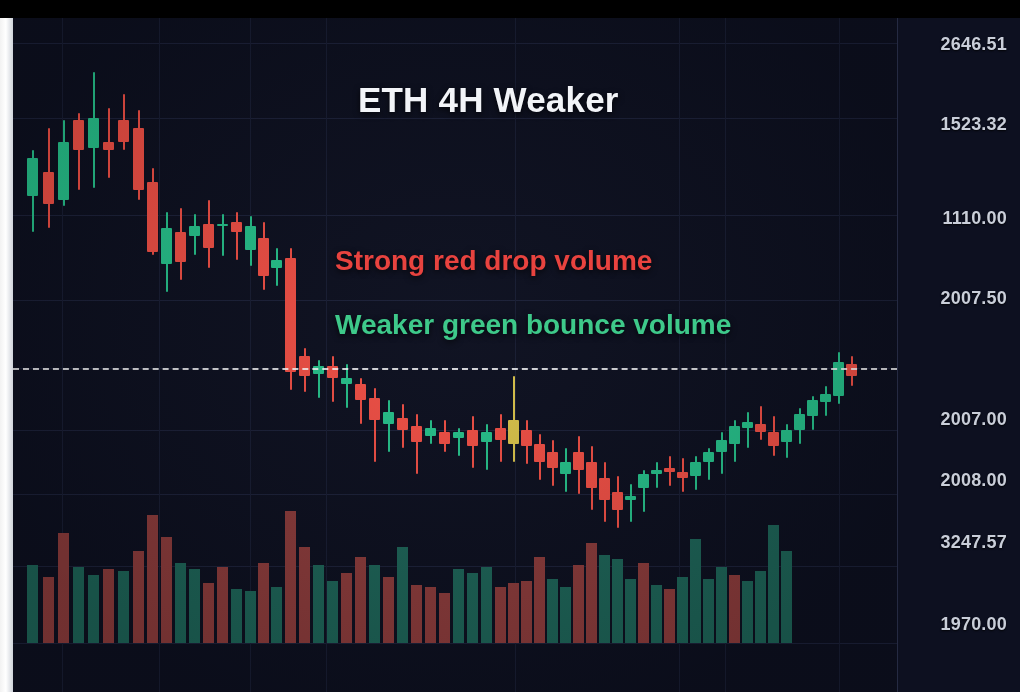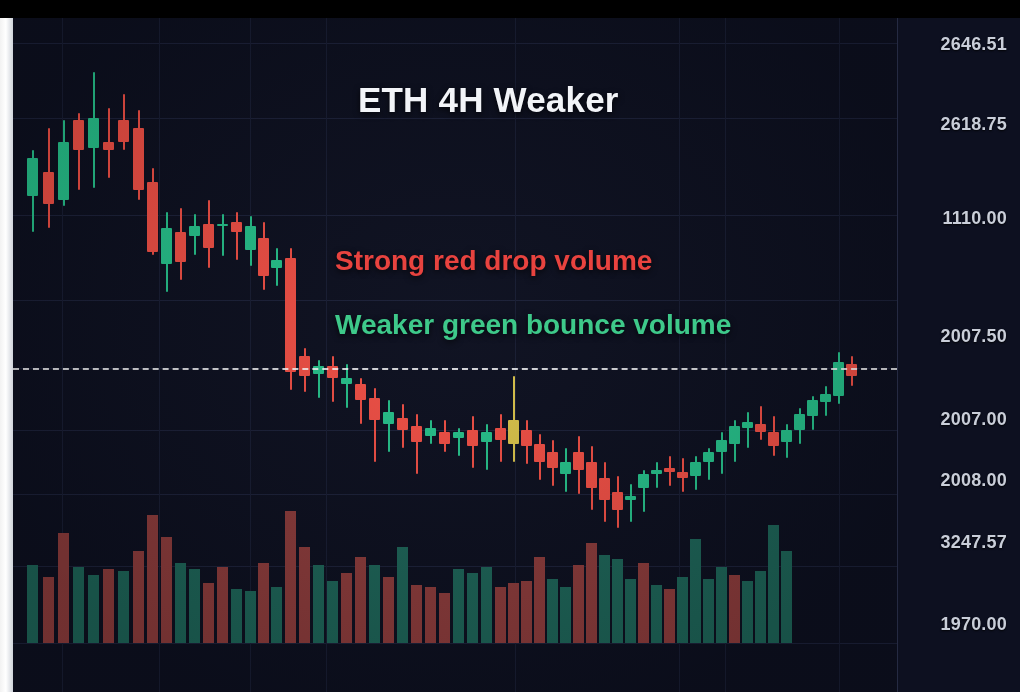--- a/index.html
+++ b/index.html
@@ -399,23 +399,23 @@
 
     <div class="price-line" id="priceLine" style="top: 350px;"></div>
 
     <div class="ov ov-title" style="left:345px;top:62px;">ETH 4H Weaker</div>
     <div class="ov ov-green" style="left:322px;top:291px;">Weaker green bounce volume</div>
     <div class="ov ov-red" style="left:322px;top:227px;">Strong red drop volume</div>
   </div>
 
   <div class="price-axis" id="priceAxis">
       <div class="axis-label" style="top: 16px;">2646.51</div>
-      <div class="axis-label" style="top: 96px;">2618.75</div>
+      <div class="axis-label" style="top: 96px;">1523.32</div>
       <div class="axis-label" style="top: 190px;">1110.00</div>
-      <div class="axis-label" style="top: 270px; margin-top: 38px;">2007.50</div>
+      <div class="axis-label" style="top: 270px;">2007.50</div>
       <div class="axis-label" style="top: 391px;">2007.00</div>
       <div class="axis-label" style="top: 452px;">2008.00</div>
       <div class="axis-label" style="top: 514px;">3247.57</div>
       <div class="axis-label" style="top: 596px;">1970.00</div>
     </div>
 
 
 </div>
 
 </body></html>

